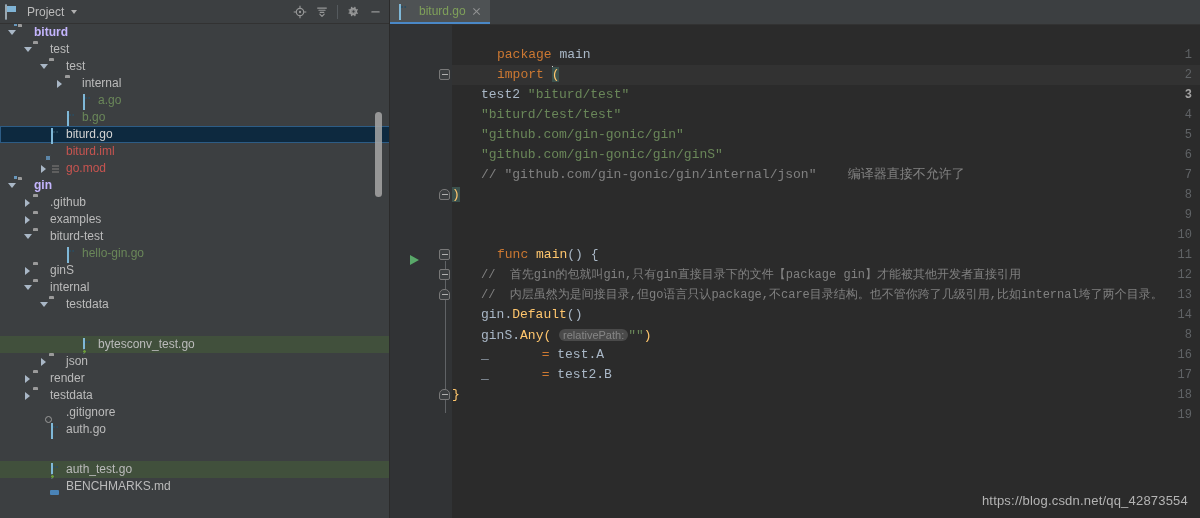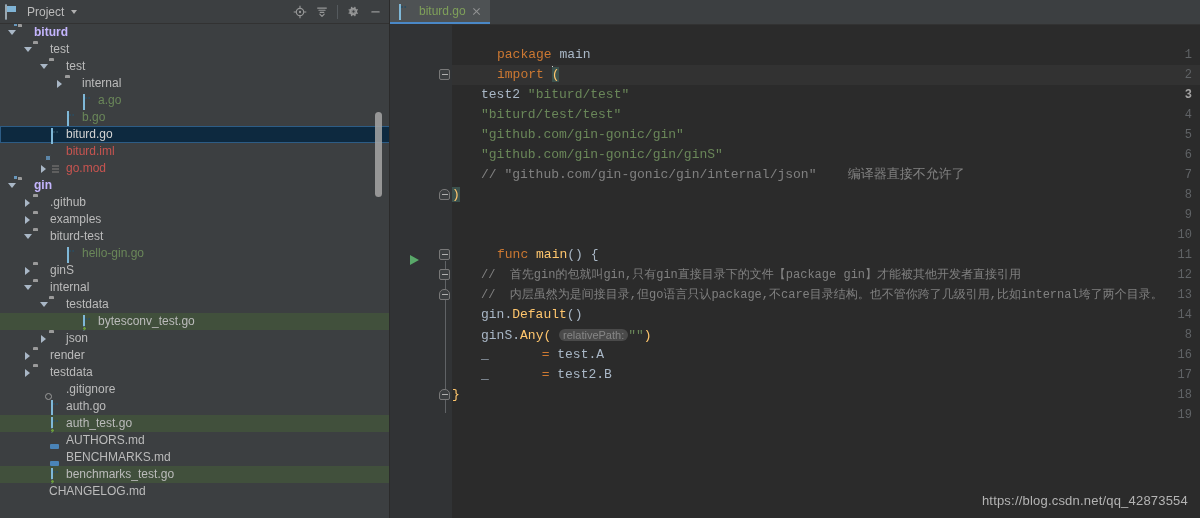--- a/index.html
+++ b/index.html
@@ -94,21 +94,21 @@
 
   
   .ic-mod{
     width:11px;height:12px;background:#b9b9b9;border-radius:1px;margin:1px 0 0 1px;position:relative;
   }
   .ic-mod:after{content:"";position:absolute;left:1.5px;top:2px;width:7px;height:1.5px;background:#5f5f5f;
     box-shadow:0 3px 0 #5f5f5f,0 6px 0 #5f5f5f;}
 
   
   .row.sel{background:#0d293f;outline:1px solid #2d5c85;outline-offset:-1px;}
-  .row.testbg{background:#41503c;}
+  .row.testbg{background:#41503c;margin-top:23px;}
   .c-default{color:#bbbbbb;}
   .c-green{color:#6a8759;}
   .c-red{color:#c75450;}
   .c-bold{font-weight:bold;color:#c4b5fd;}
   .c-sel{color:#d3d3d3;}
 
   
   .sb-track{position:absolute;right:8px;top:88px;width:7px;height:85px;background:#a6a6a6;border-radius:4px;opacity:.85;}
 
   .sb-divider{position:absolute;right:0;top:0;width:1px;height:518px;background:#2b2b2b;}
@@ -407,26 +407,20 @@
           <div class="row testbg">
             <span style="display:inline-block;width:38px;flex:0 0 38px;"></span>
             <span class="arrow"></span>
             <span class="ico"><span class="ic-go ic-go-test"></span></span>
             <span class="lbl c-default">auth_test.go</span>
           </div>
           <div class="row">
             <span style="display:inline-block;width:38px;flex:0 0 38px;"></span>
             <span class="arrow"></span>
             <span class="ico"><span class="ic-md"></span></span>
-            <span class="lbl c-default">AUTHORS.md</span>
-          </div>
-          <div class="row">
-            <span style="display:inline-block;width:38px;flex:0 0 38px;"></span>
-            <span class="arrow"></span>
-            <span class="ico"><span class="ic-md"></span></span>
             <span class="lbl c-default">BENCHMARKS.md</span>
           </div>
           <div class="row testbg">
             <span style="display:inline-block;width:38px;flex:0 0 38px;"></span>
             <span class="arrow"></span>
             <span class="ico"><span class="ic-go ic-go-test"></span></span>
             <span class="lbl c-default">benchmarks_test.go</span>
           </div>
           <div class="row">
             <span style="display:inline-block;width:38px;flex:0 0 38px;"></span>

